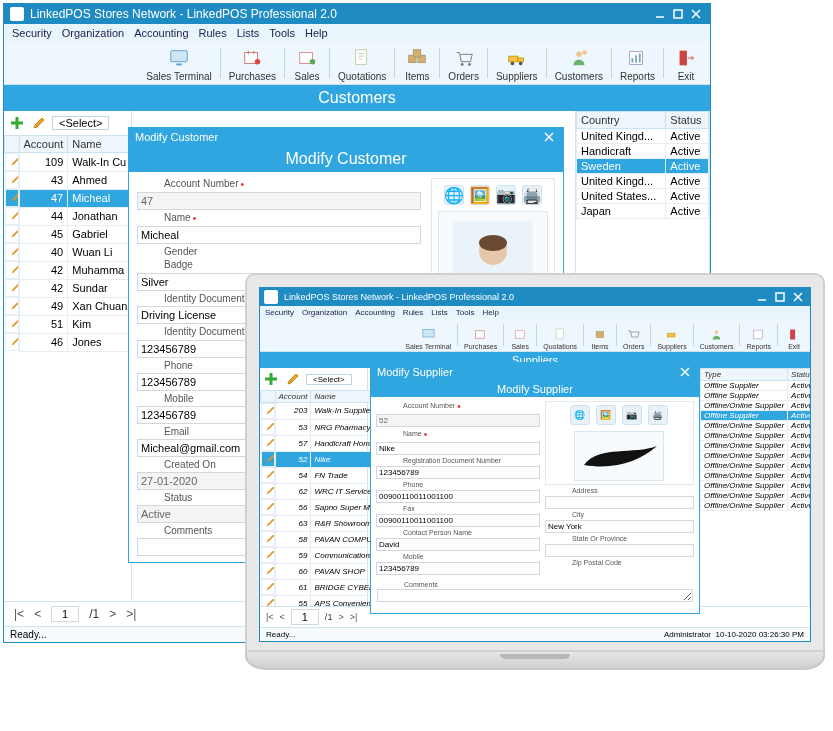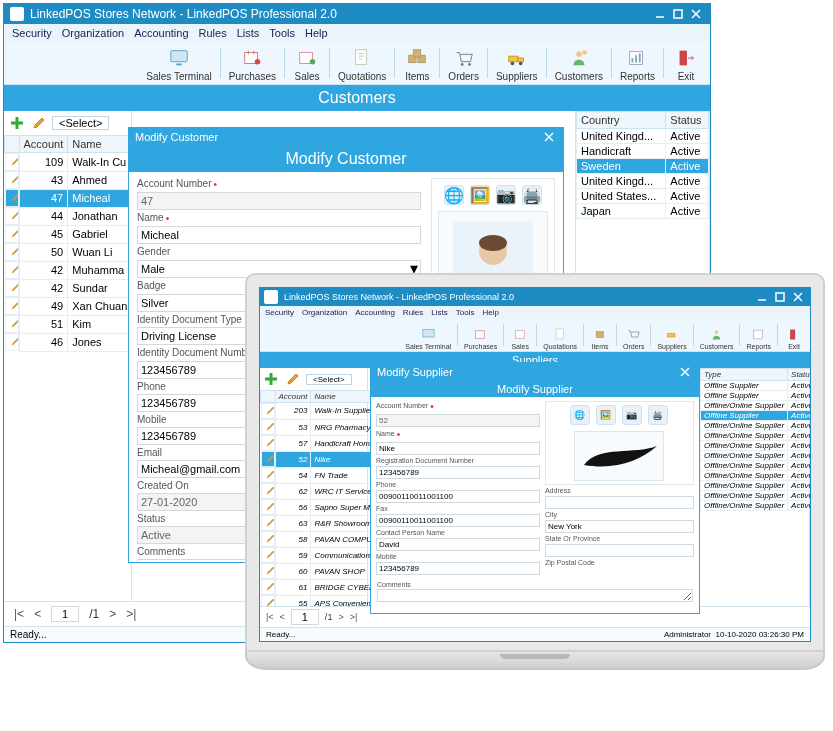--- a/index.html
+++ b/index.html
@@ -31,21 +31,21 @@
   table.grid td.r{text-align:right;}
   table.grid tr.sel td{background:#2fa6df;color:#fff;}
   .rowico{width:14px;display:inline-block;}
   .rowico svg{width:12px;height:12px;}
   .modal{position:absolute;background:#fff;border:1px solid #2fa6df;display:flex;flex-direction:column;}
   .modal .mtitle{background:#2fa6df;color:#fff;padding:2px 6px;font-size:11px;display:flex;align-items:center;}
   .modal .mtitle .spacer{flex:1;}
   .modal .mhead{background:#2fa6df;color:#fff;text-align:center;font-size:16px;padding:4px 0;}
   .form{padding:6px 8px;display:flex;gap:10px;overflow:auto;}
   .fcol{display:flex;flex-direction:column;gap:2px;}
-  .flabel{font-size:10px;color:#555;}
+  .flabel{font-size:10px;color:#555;margin-left:27px;}
   .finput{border:1px solid #cfd9e2;padding:2px 3px;font-size:11px;background:#fff;}
   .finput.ro{background:#f4f4f4;color:#666;}
   .req::after{content:"•";color:#d33;font-size:10px;margin-left:2px;vertical-align:middle;}
   .imgbox{border:1px solid #e0e8ee;padding:6px;flex-shrink:0;display:flex;flex-direction:column;align-items:center;gap:6px;}
   .imgbox .imgtools{display:flex;gap:6px;}
   .imgbox .imgtools .it{width:20px;height:20px;background:#e8f1f8;border:1px solid #cde3f2;border-radius:3px;display:flex;align-items:center;justify-content:center;}
   .imgbox .photo{width:110px;height:110px;border:1px solid #dce6ed;display:flex;align-items:center;justify-content:center;background:#f7fbfe;}
   .btn{background:#2fa6df;color:#fff;border:none;border-radius:14px;padding:6px 26px;font-size:12px;cursor:pointer;margin:6px auto;}
   .pager{display:flex;align-items:center;gap:10px;padding:4px 10px;font-size:12px;color:#333;border-top:1px solid #d0e3ef;}
   .pager .pgbtn{cursor:pointer;color:#555;}
@@ -280,21 +280,21 @@
               <td class="rowico"><svg viewBox="0 0 12 12">
                   <path d="M2 10l1-2 5-5 1 1-5 5-2 1z" fill="#e6a23c" stroke="#c80" stroke-width="0.5"></path>
                 </svg></td>
               <td class="r">45</td>
               <td>Gabriel</td>
             </tr>
             <tr>
               <td class="rowico"><svg viewBox="0 0 12 12">
                   <path d="M2 10l1-2 5-5 1 1-5 5-2 1z" fill="#e6a23c" stroke="#c80" stroke-width="0.5"></path>
                 </svg></td>
-              <td class="r">50</td>
+              <td class="r">40</td>
               <td>Wuan Li</td>
             </tr>
             <tr>
               <td class="rowico"><svg viewBox="0 0 12 12">
                   <path d="M2 10l1-2 5-5 1 1-5 5-2 1z" fill="#e6a23c" stroke="#c80" stroke-width="0.5"></path>
                 </svg></td>
               <td class="r">42</td>
               <td>Muhamma</td>
             </tr>
             <tr>
@@ -393,21 +393,20 @@
       </span>
     </div>
   <div class="mhead">Modify Customer</div>
   <div class="form">
     <div class="fcol" style="flex:1;">
       <span class="flabel req">Account Number</span>
       <input class="finput ro" readonly="" value="47" style="">
       <span class="flabel req">Name</span>
       <input class="finput" value="Micheal" style="">
       <span class="flabel">Gender</span>
-      <div class="inbox"><input class="finput" style="width: 100%;" value="Male"><span class="drop-icon">▾</span></div>
       <span class="flabel">Badge</span>
       <div class="inbox"><input class="finput" style="width: 100%;" value="Silver"><span class="drop-icon">▾</span></div>
       <span class="flabel">Identity Document Type</span>
       <input class="finput" value="Driving License" style="">
       <span class="flabel req">Identity Document Number</span>
       <input class="finput" value="123456789" style="">
       <span class="flabel">Phone</span>
       <input class="finput" value="123456789" style="">
       <span class="flabel">Mobile</span>
       <input class="finput" value="123456789" style="">

